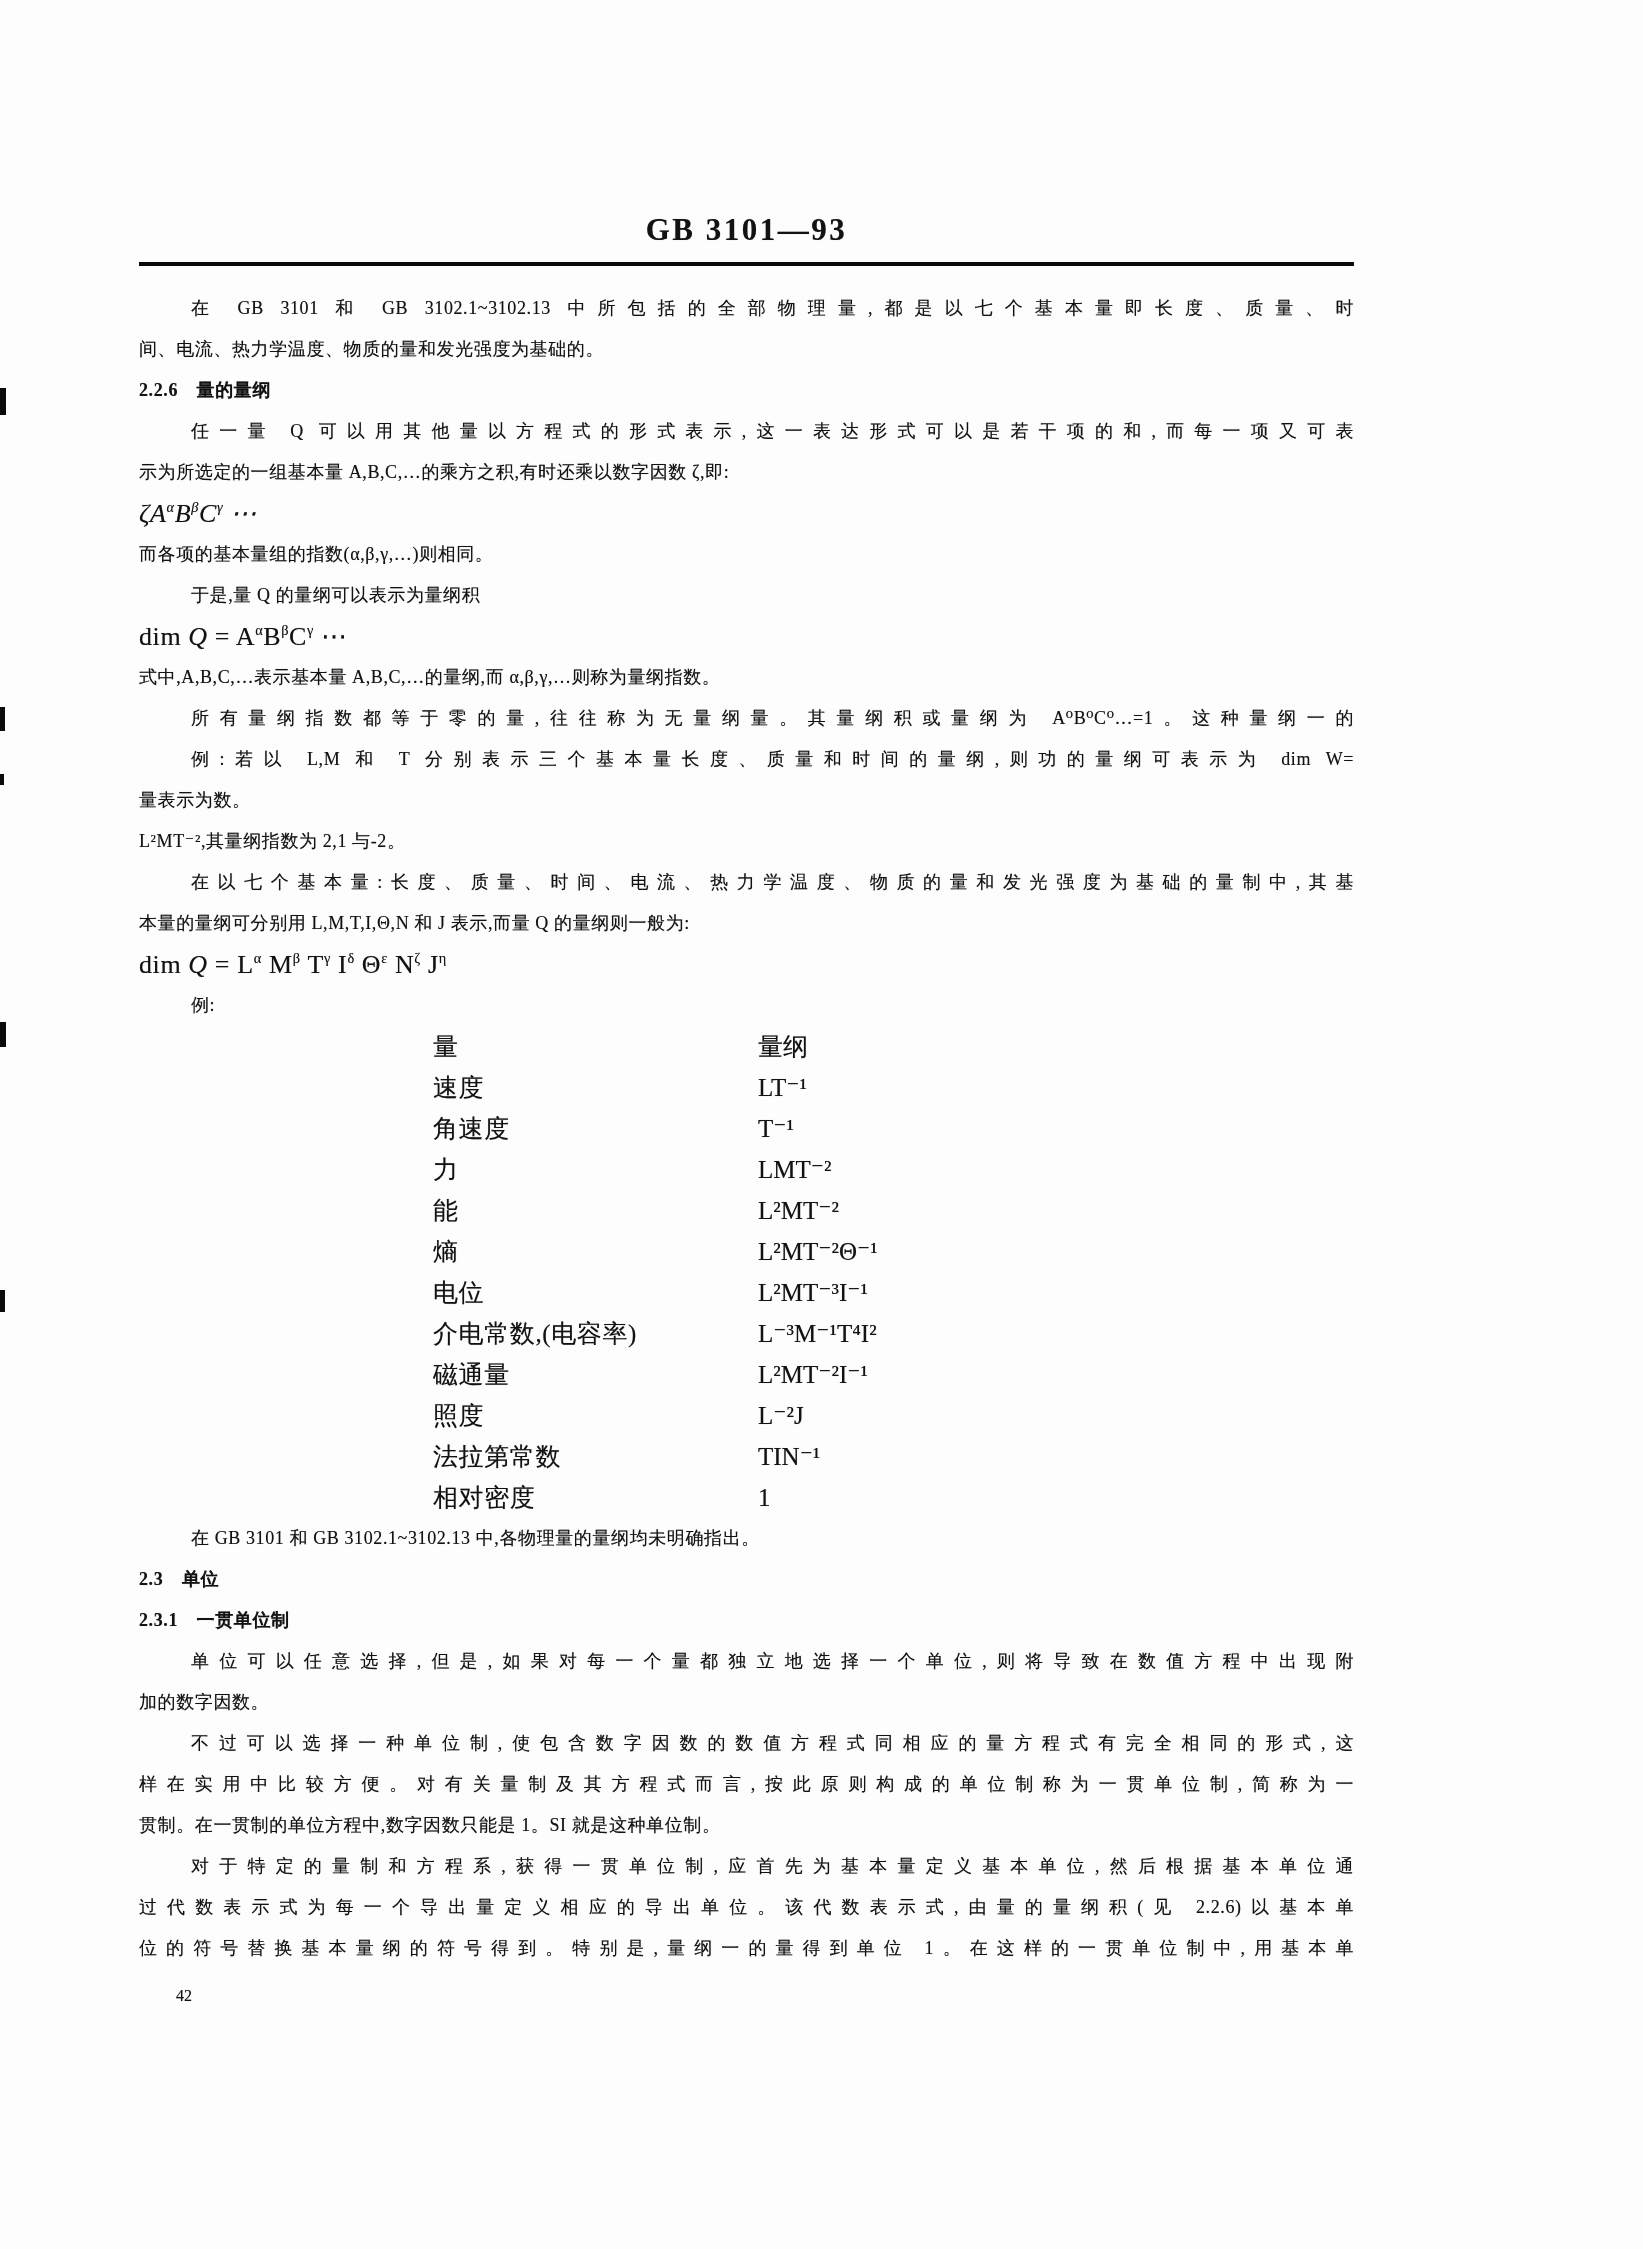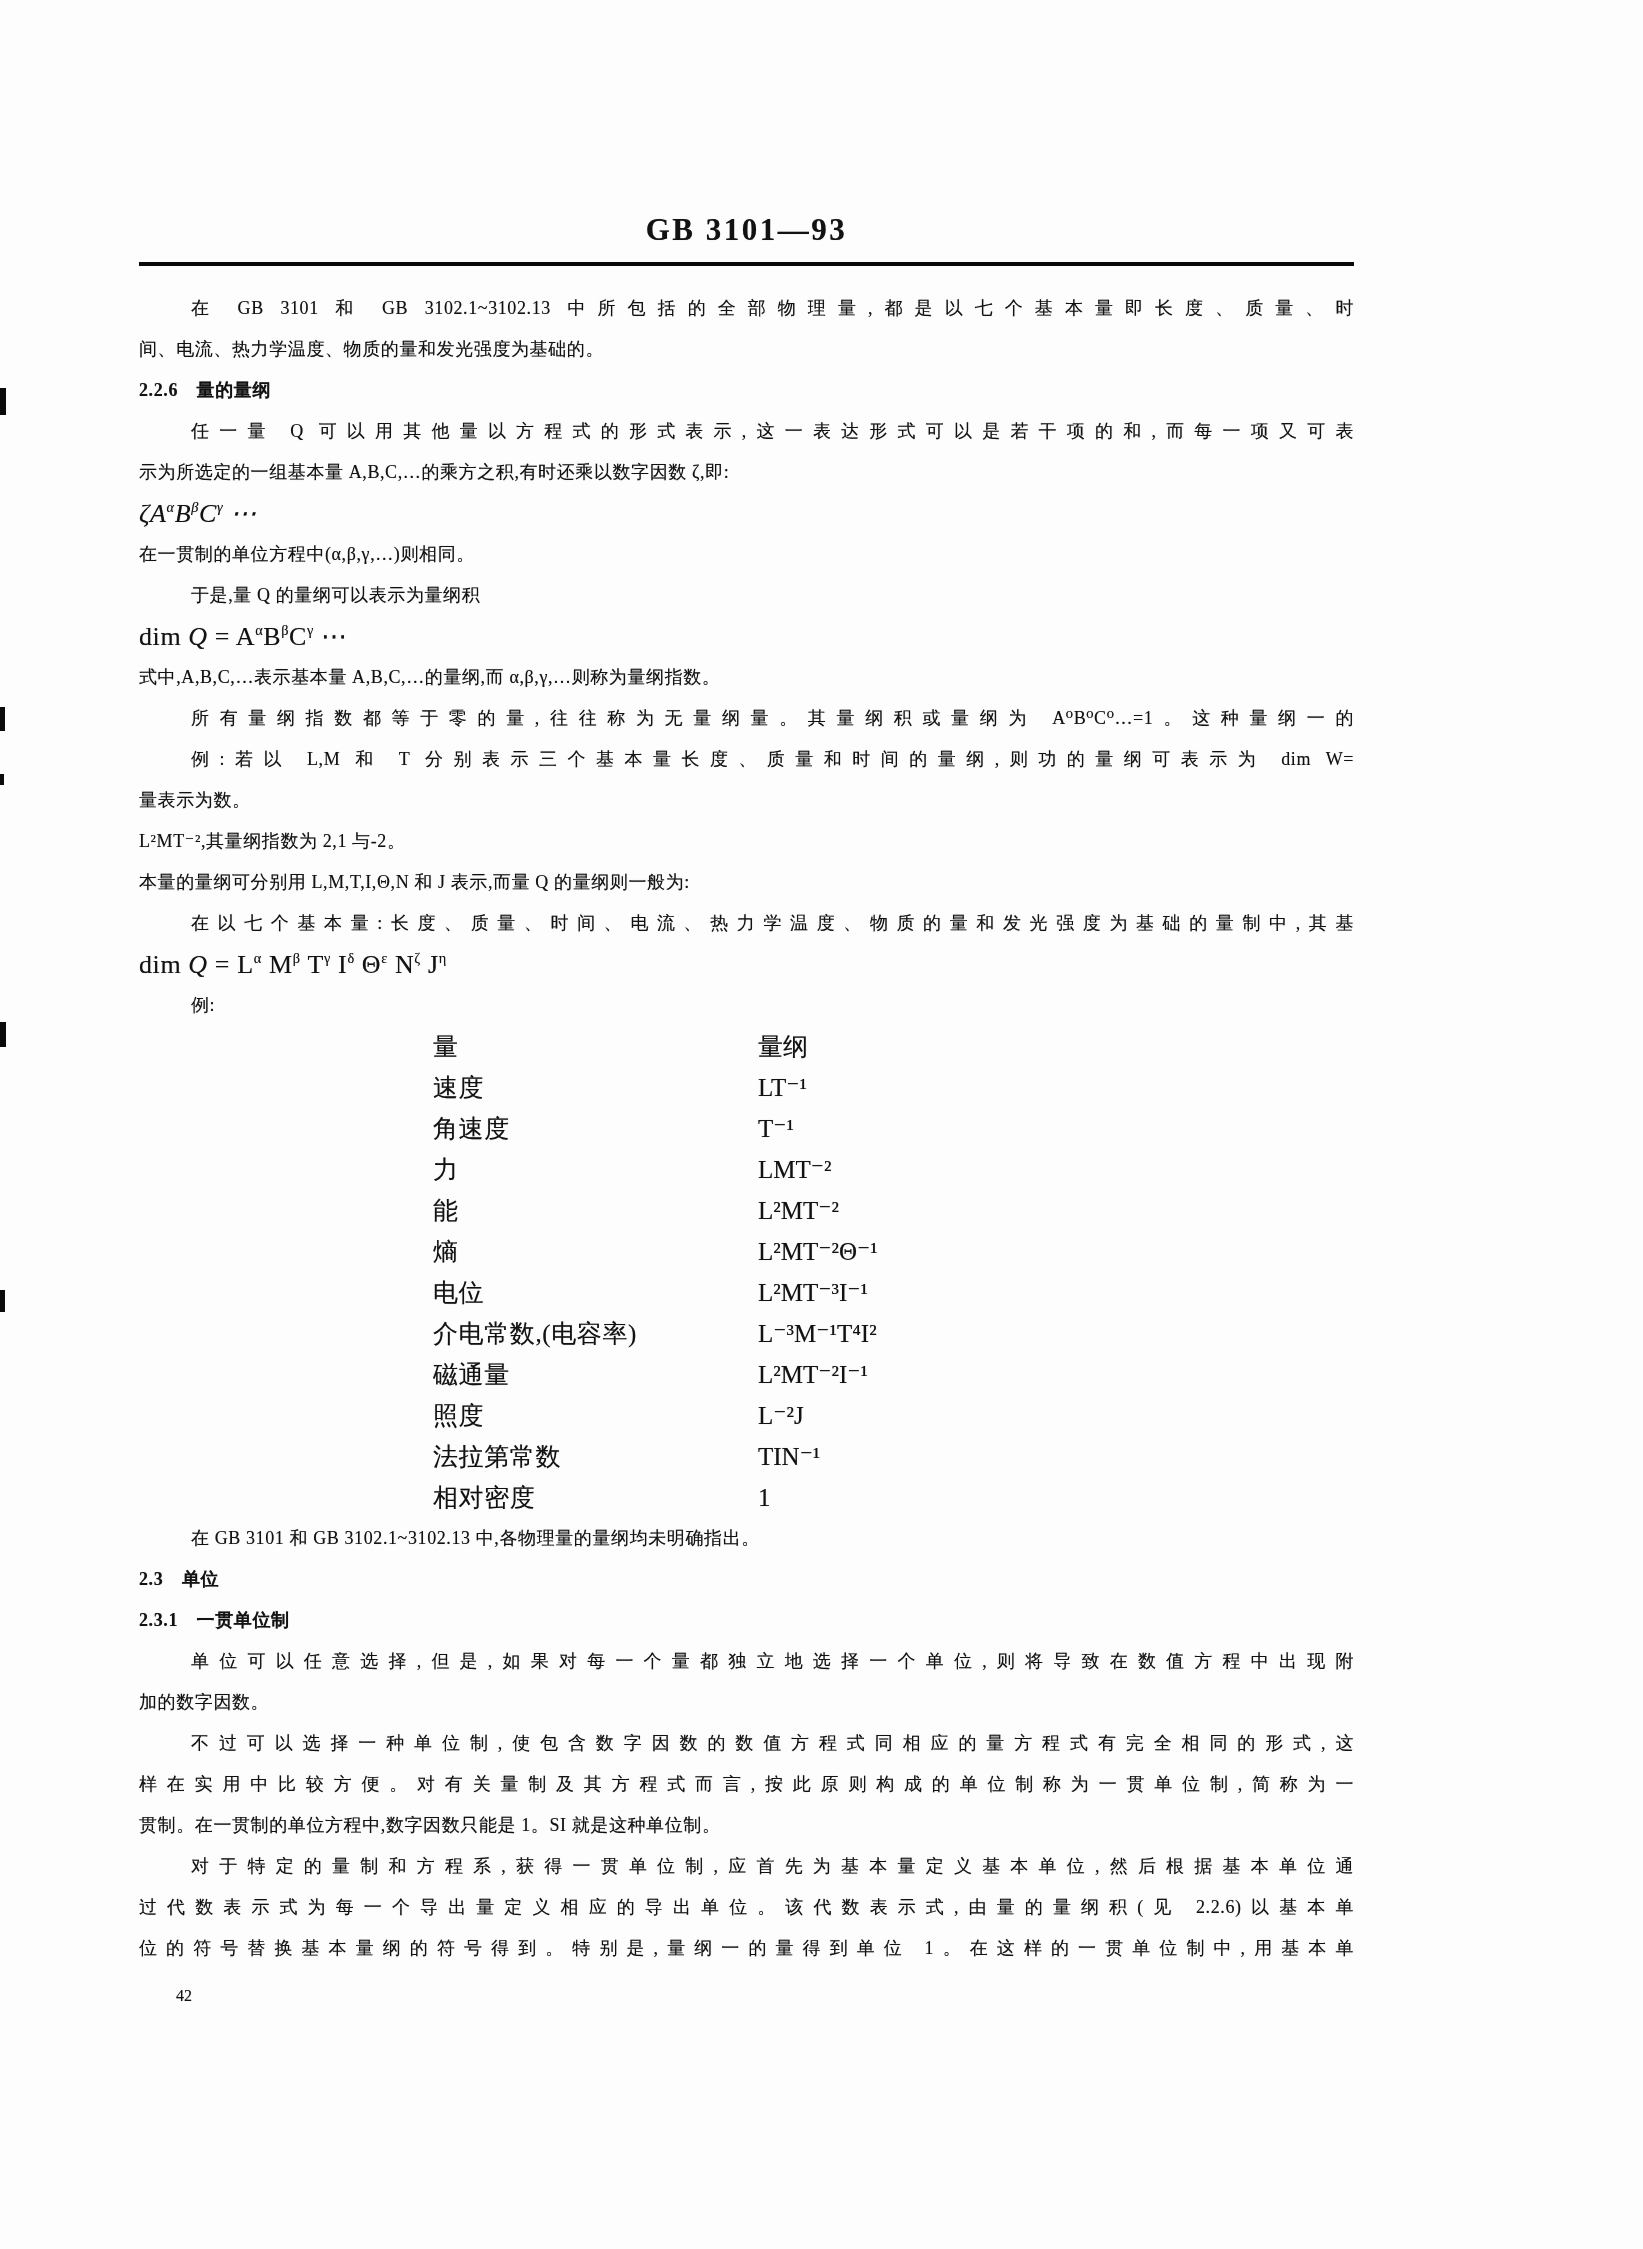--- a/index.html
+++ b/index.html
@@ -55,32 +55,32 @@
       <div class="line fill indent">在 GB 3101 和 GB 3102.1~3102.13 中所包括的全部物理量,都是以七个基本量即长度、质量、时</div>
       <div class="line">间、电流、热力学温度、物质的量和发光强度为基础的。</div>
 
       <div class="line heading">2.2.6　量的量纲</div>
 
       <div class="line fill indent">任一量 Q 可以用其他量以方程式的形式表示,这一表达形式可以是若干项的和,而每一项又可表</div>
       <div class="line">示为所选定的一组基本量 A,B,C,…的乘方之积,有时还乘以数字因数 ζ,即:</div>
 
       <div class="formula italic">ζA<sup>α</sup>B<sup>β</sup>C<sup>γ</sup> ⋯</div>
 
-      <div class="line">在一贯制的单位方程中(α,β,γ,…)则相同。</div>
+      <div class="line">而各项的基本量组的指数(α,β,γ,…)则相同。</div>
       <div class="line indent">于是,量 Q 的量纲可以表示为量纲积</div>
 
       <div class="formula">dim <i>Q</i> = A<sup>α</sup>B<sup>β</sup>C<sup>γ</sup> ⋯</div>
 
       <div class="line">式中,A,B,C,…表示基本量 A,B,C,…的量纲,而 α,β,γ,…则称为量纲指数。</div>
       <div class="line fill indent">所有量纲指数都等于零的量,往往称为无量纲量。其量纲积或量纲为 A⁰B⁰C⁰…=1。这种量纲一的</div>
       <div class="line fill indent">例:若以 L,M 和 T 分别表示三个基本量长度、质量和时间的量纲,则功的量纲可表示为 dim W=</div>
       <div class="line">量表示为数。</div>
       <div class="line">L²MT⁻²,其量纲指数为 2,1 与-2。</div>
+      <div class="line fill indent">在以七个基本量:长度、质量、时间、电流、热力学温度、物质的量和发光强度为基础的量制中,其基</div>
       <div class="line">本量的量纲可分别用 L,M,T,I,Θ,N 和 J 表示,而量 Q 的量纲则一般为:</div>
-      <div class="line fill indent">在以七个基本量:长度、质量、时间、电流、热力学温度、物质的量和发光强度为基础的量制中,其基</div>
 
       <div class="formula">dim <i>Q</i> = L<sup>α</sup> M<sup>β</sup> T<sup>γ</sup> I<sup>δ</sup> Θ<sup>ε</sup> N<sup>ζ</sup> J<sup>η</sup></div>
 
       <div class="line indent">例:</div>
 
       <div class="dim-table">
         <div class="trow heading-row">
           <div class="qcell">量</div>
           <div class="dcell">量纲</div>
         </div>

